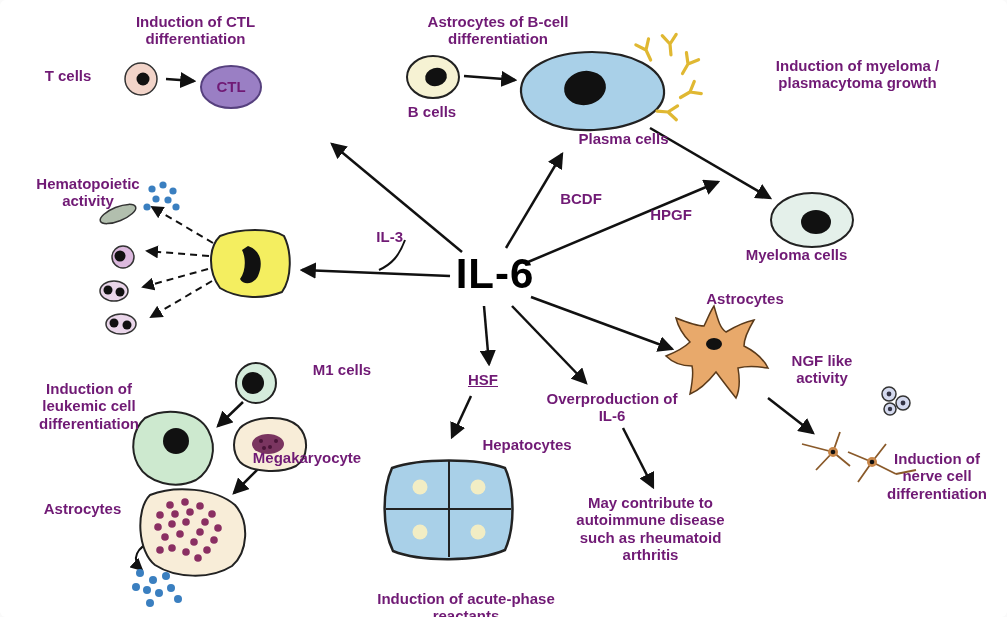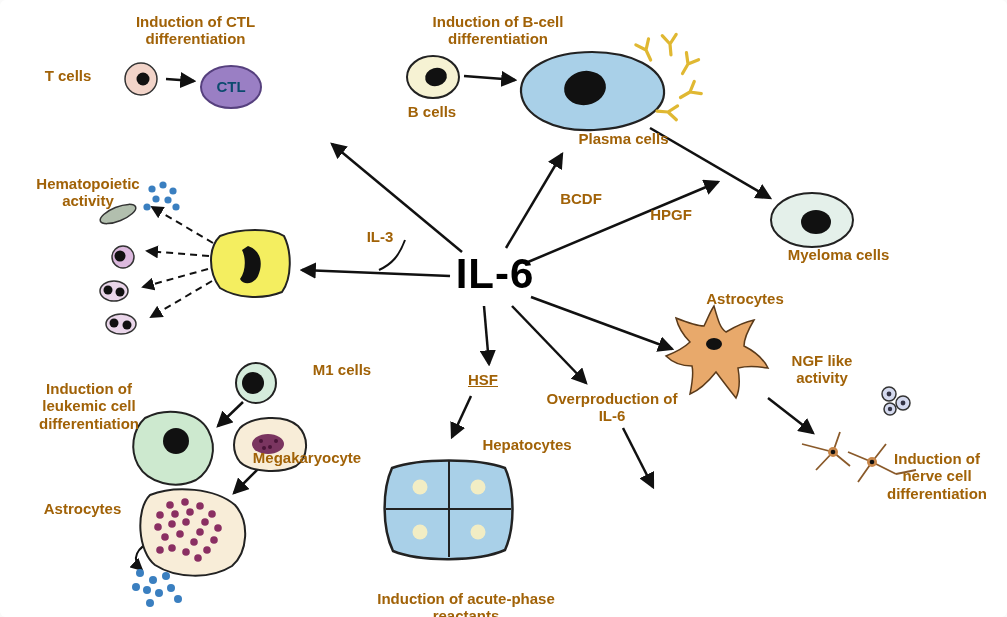--- a/index.html
+++ b/index.html
@@ -2,28 +2,28 @@
 <html><head>
 <meta charset="utf-8">
 <style>
   html,body { margin:0; padding:0; background:#fafafa; }
   .canvas {
     position:relative; width:1007px; height:617px; background:#ffffff;
     font-family:"Liberation Sans", sans-serif; overflow:hidden;
     border-radius:6px;
   }
   .lbl {
-    position:absolute; font-size:15px; font-weight:bold; color:#a16207;
+    position:absolute; font-size:15px; font-weight:bold; color:#701a75;
     text-align:center; white-space:pre-line; line-height:1.16;
   }
   .center-lbl {
     position:absolute; font-size:42px; font-weight:bold; color:#000;
     letter-spacing:1px; text-align:center;
   }
-  .ctl-badge { color:#0c4a6e; }
+  .ctl-badge { color:#701a75; }
   svg { position:absolute; left:0; top:0; }
 </style>
 </head>
 <body>
 
 <div class="canvas">
 
 <svg width="1007" height="617" viewBox="0 0 1007 617">
   <defs>
     <marker id="ah" viewBox="0 0 10 10" refX="8.5" refY="5" markerWidth="6.5" markerHeight="6.5" orient="auto">
@@ -210,30 +210,32 @@
     <circle cx="903" cy="403" r="2.4" fill="#334" stroke="none"></circle>
     <circle cx="890" cy="409" r="2.2" fill="#334" stroke="none"></circle>
   </g>
 </svg>
 
 <div class="lbl" style="left:103px; top:13px; width:185px;">Induction of CTL
 differentiation</div>
 <div class="lbl" style="left:37px; top:67px; width:62px;">T cells</div>
 <div class="lbl ctl-badge" style="left:206px; top:78px; width:50px;">CTL</div>
 
-<div class="lbl" style="left:408px; top:13px; width:180px;">Induction of B-cell
+<div class="lbl" style="left:408px; top:13px; width:180px;">Astrocytes of B-cell
 differentiation</div>
 <div class="lbl" style="left:398px; top:103px; width:68px;">B cells</div>
 <div class="lbl" style="left:566px; top:130px; width:115px;">Plasma cells</div>
 
-<div class="lbl" style="left:776px; top:246px; width:125px;">Myeloma cells</div>
+<div class="lbl" style="left:745px; top:57px; width:225px;">Induction of myeloma /
+plasmacytoma growth</div>
+<div class="lbl" style="left:734px; top:246px; width:125px;">Myeloma cells</div>
 
 <div class="lbl" style="left:22px; top:167px; width:132px;margin-top:8px;">Hematopoietic
 activity</div>
-<div class="lbl" style="left:357px; top:228px; width:46px;">IL-3</div>
+<div class="lbl" style="left:357px; top:228px; width:46px;text-align:right;">IL-3</div>
 
 <div class="center-lbl" style="left:445px; top:250px; width:100px;">IL-6</div>
 
 <div class="lbl" style="left:550px; top:190px; width:62px;">BCDF</div>
 <div class="lbl" style="left:640px; top:206px; width:62px;">HPGF</div>
 <div class="lbl" style="left:696px; top:290px; width:98px;">Astrocytes</div>
 <div class="lbl" style="left:776px; top:352px; width:92px;">NGF like
 activity</div>
 <div class="lbl" style="left:458px; top:371px; width:50px;text-decoration:underline;">HSF</div>
 <div class="lbl" style="left:533px; top:390px; width:158px;">Overproduction of
@@ -242,17 +244,21 @@
 <div class="lbl" style="left:306px; top:361px; width:72px;">M1 cells</div>
 <div class="lbl" style="left:18px; top:380px; width:142px;">Induction of
 leukemic cell
 differentiation</div>
 <div class="lbl" style="left:243px; top:449px; width:128px;">Megakaryocyte</div>
 <div class="lbl" style="left:25px; top:500px; width:115px;">Astrocytes</div>
 
 <div class="lbl" style="left:476px; top:436px; width:102px;">Hepatocytes</div>
 <div class="lbl" style="left:352px; top:590px; width:228px;">Induction of acute-phase
 reactants</div>
+<div class="lbl" style="left:563px; top:494px; width:175px;">May contribute to
+autoimmune disease
+such as rheumatoid
+arthritis</div>
 <div class="lbl" style="left:873px; top:450px; width:128px;">Induction of
 nerve cell
 differentiation</div>
 
 </div>
 
 </body></html>

